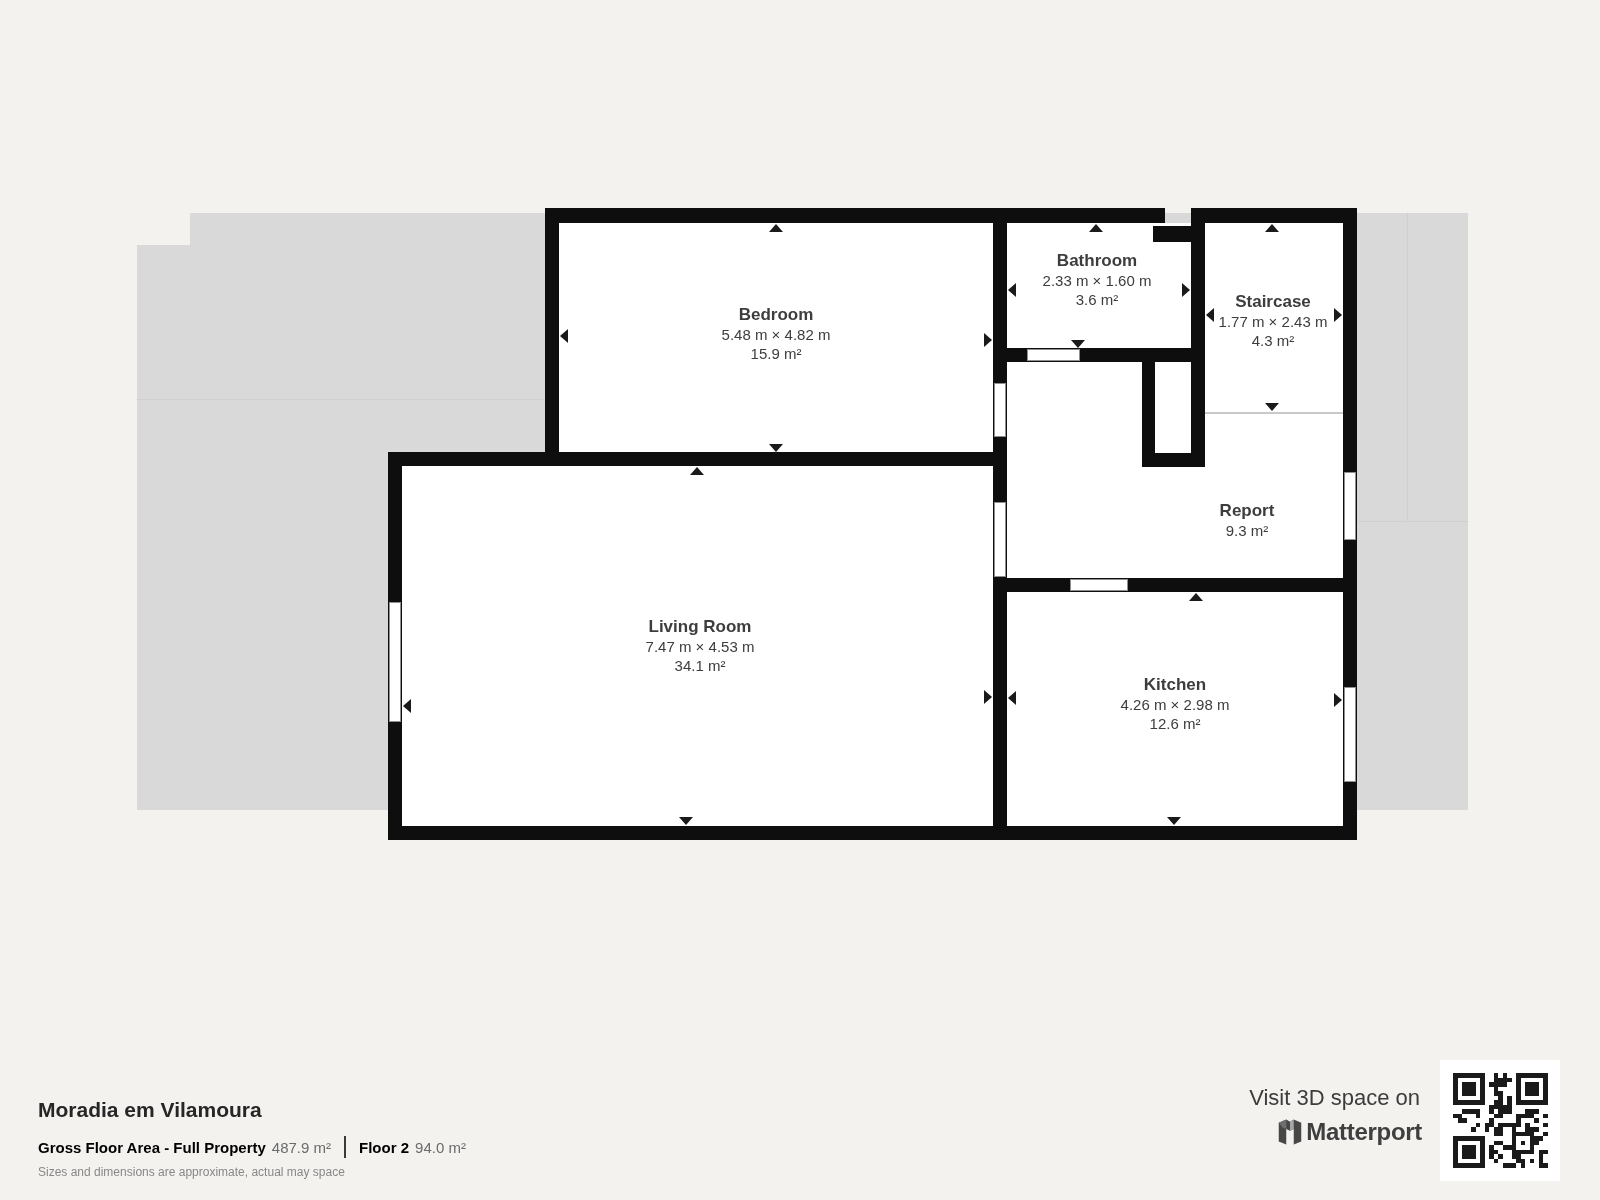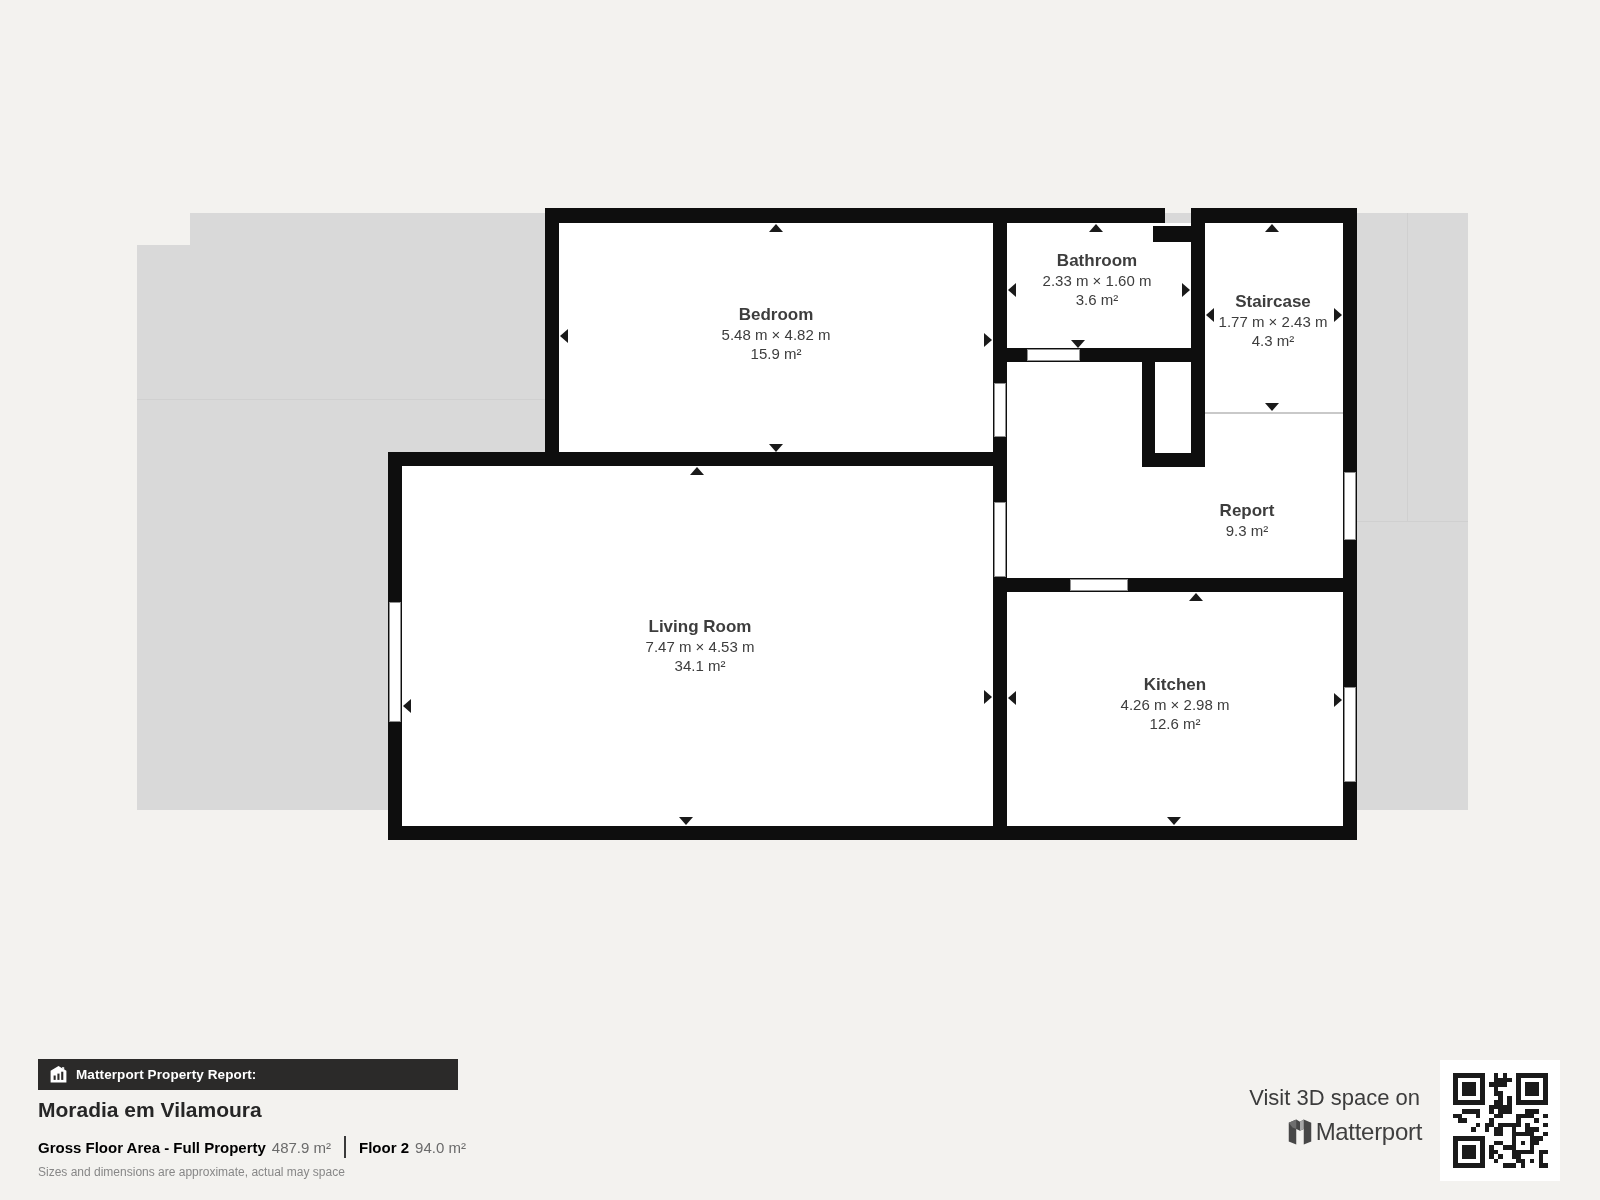--- a/index.html
+++ b/index.html
@@ -40,21 +40,21 @@
   }
   .report-bar .bar-label{color:#ffffff;font-size:13.5px;font-weight:bold;margin-left:9px;letter-spacing:.1px;}
   .prop-title{position:absolute;left:38px;top:1098px;font-size:21px;font-weight:bold;color:#262626;}
   .stats{position:absolute;left:38px;top:1136px;font-size:15px;color:#6b6b6b;display:flex;align-items:center;}
   .stats b{color:#000000;font-weight:bold;}
   .stats .sep{width:2px;height:22px;background:#3a3a3a;margin:0 13px;}
   .disclaimer{position:absolute;left:38px;top:1165px;font-size:12px;color:#878787;}
   .visit-block{position:absolute;left:1230px;top:1085px;width:192px;display:flex;flex-direction:column;align-items:flex-end;}
   .visit-text{font-size:22px;color:#3c3c3c;margin-bottom:6px;margin-right:2px;}
   .logo-row{display:flex;align-items:center;}
-  .logo-row .wordmark{font-size:24px;font-weight:normal;color:#3f3f3f;letter-spacing:-0.3px;margin-left:1px;}
+  .logo-row .wordmark{font-size:24px;font-weight:bold;color:#3f3f3f;letter-spacing:-0.3px;margin-left:1px;}
   .qr-panel{position:absolute;left:1440px;top:1060px;width:120px;height:121px;background:#ffffff;display:flex;align-items:center;justify-content:center;}
 </style>
 </head>
 <body>
 
 <div class="stage">
 
   <div class="g" style="left:137px;top:245px;width:408px;height:565px;"></div>
   <div class="g" style="left:190px;top:213px;width:355px;height:32px;"></div>
   <div class="g" style="left:545px;top:213px;width:923px;height:597px;"></div>
@@ -138,31 +138,20 @@
     <span class="rname">Living Room</span>
     <span class="rdims">7.47 m × 4.53 m</span>
     <span class="rarea">34.1 m²</span>
   </div>
   <div class="room-label" style="left:1175px;top:675px;">
     <span class="rname">Kitchen</span>
     <span class="rdims">4.26 m × 2.98 m</span>
     <span class="rarea">12.6 m²</span>
   </div>
 
-  <div class="report-bar">
-    <span style="display:inline-flex;">
-      <svg width="17" height="17" viewBox="0 0 17 17">
-        <path d="M12 1.2 h2.2 v2.2 L14.2 3.4 8.5 0 0.6 4.7 V16.4 H16.4 V4.7 L12 2.1 Z" fill="#ffffff"></path>
-        <rect x="3.6" y="9.5" width="2.1" height="4.4" fill="#2b2a29"></rect>
-        <rect x="7.4" y="7.6" width="2.1" height="6.3" fill="#2b2a29"></rect>
-        <rect x="11.2" y="5.7" width="2.1" height="8.2" fill="#2b2a29"></rect>
-      </svg>
-    </span>
-    <span class="bar-label">Matterport Property Report:</span>
-  </div>
   <div class="prop-title">Moradia em Vilamoura</div>
   <div class="stats">
     <b>Gross Floor Area - Full Property</b>
     <span style="width:6px;"></span>
     <span>487.9 m²</span>
     <span class="sep"></span>
     <b>Floor 2</b>
     <span style="width:6px;"></span>
     <span>94.0 m²</span>
   </div>

